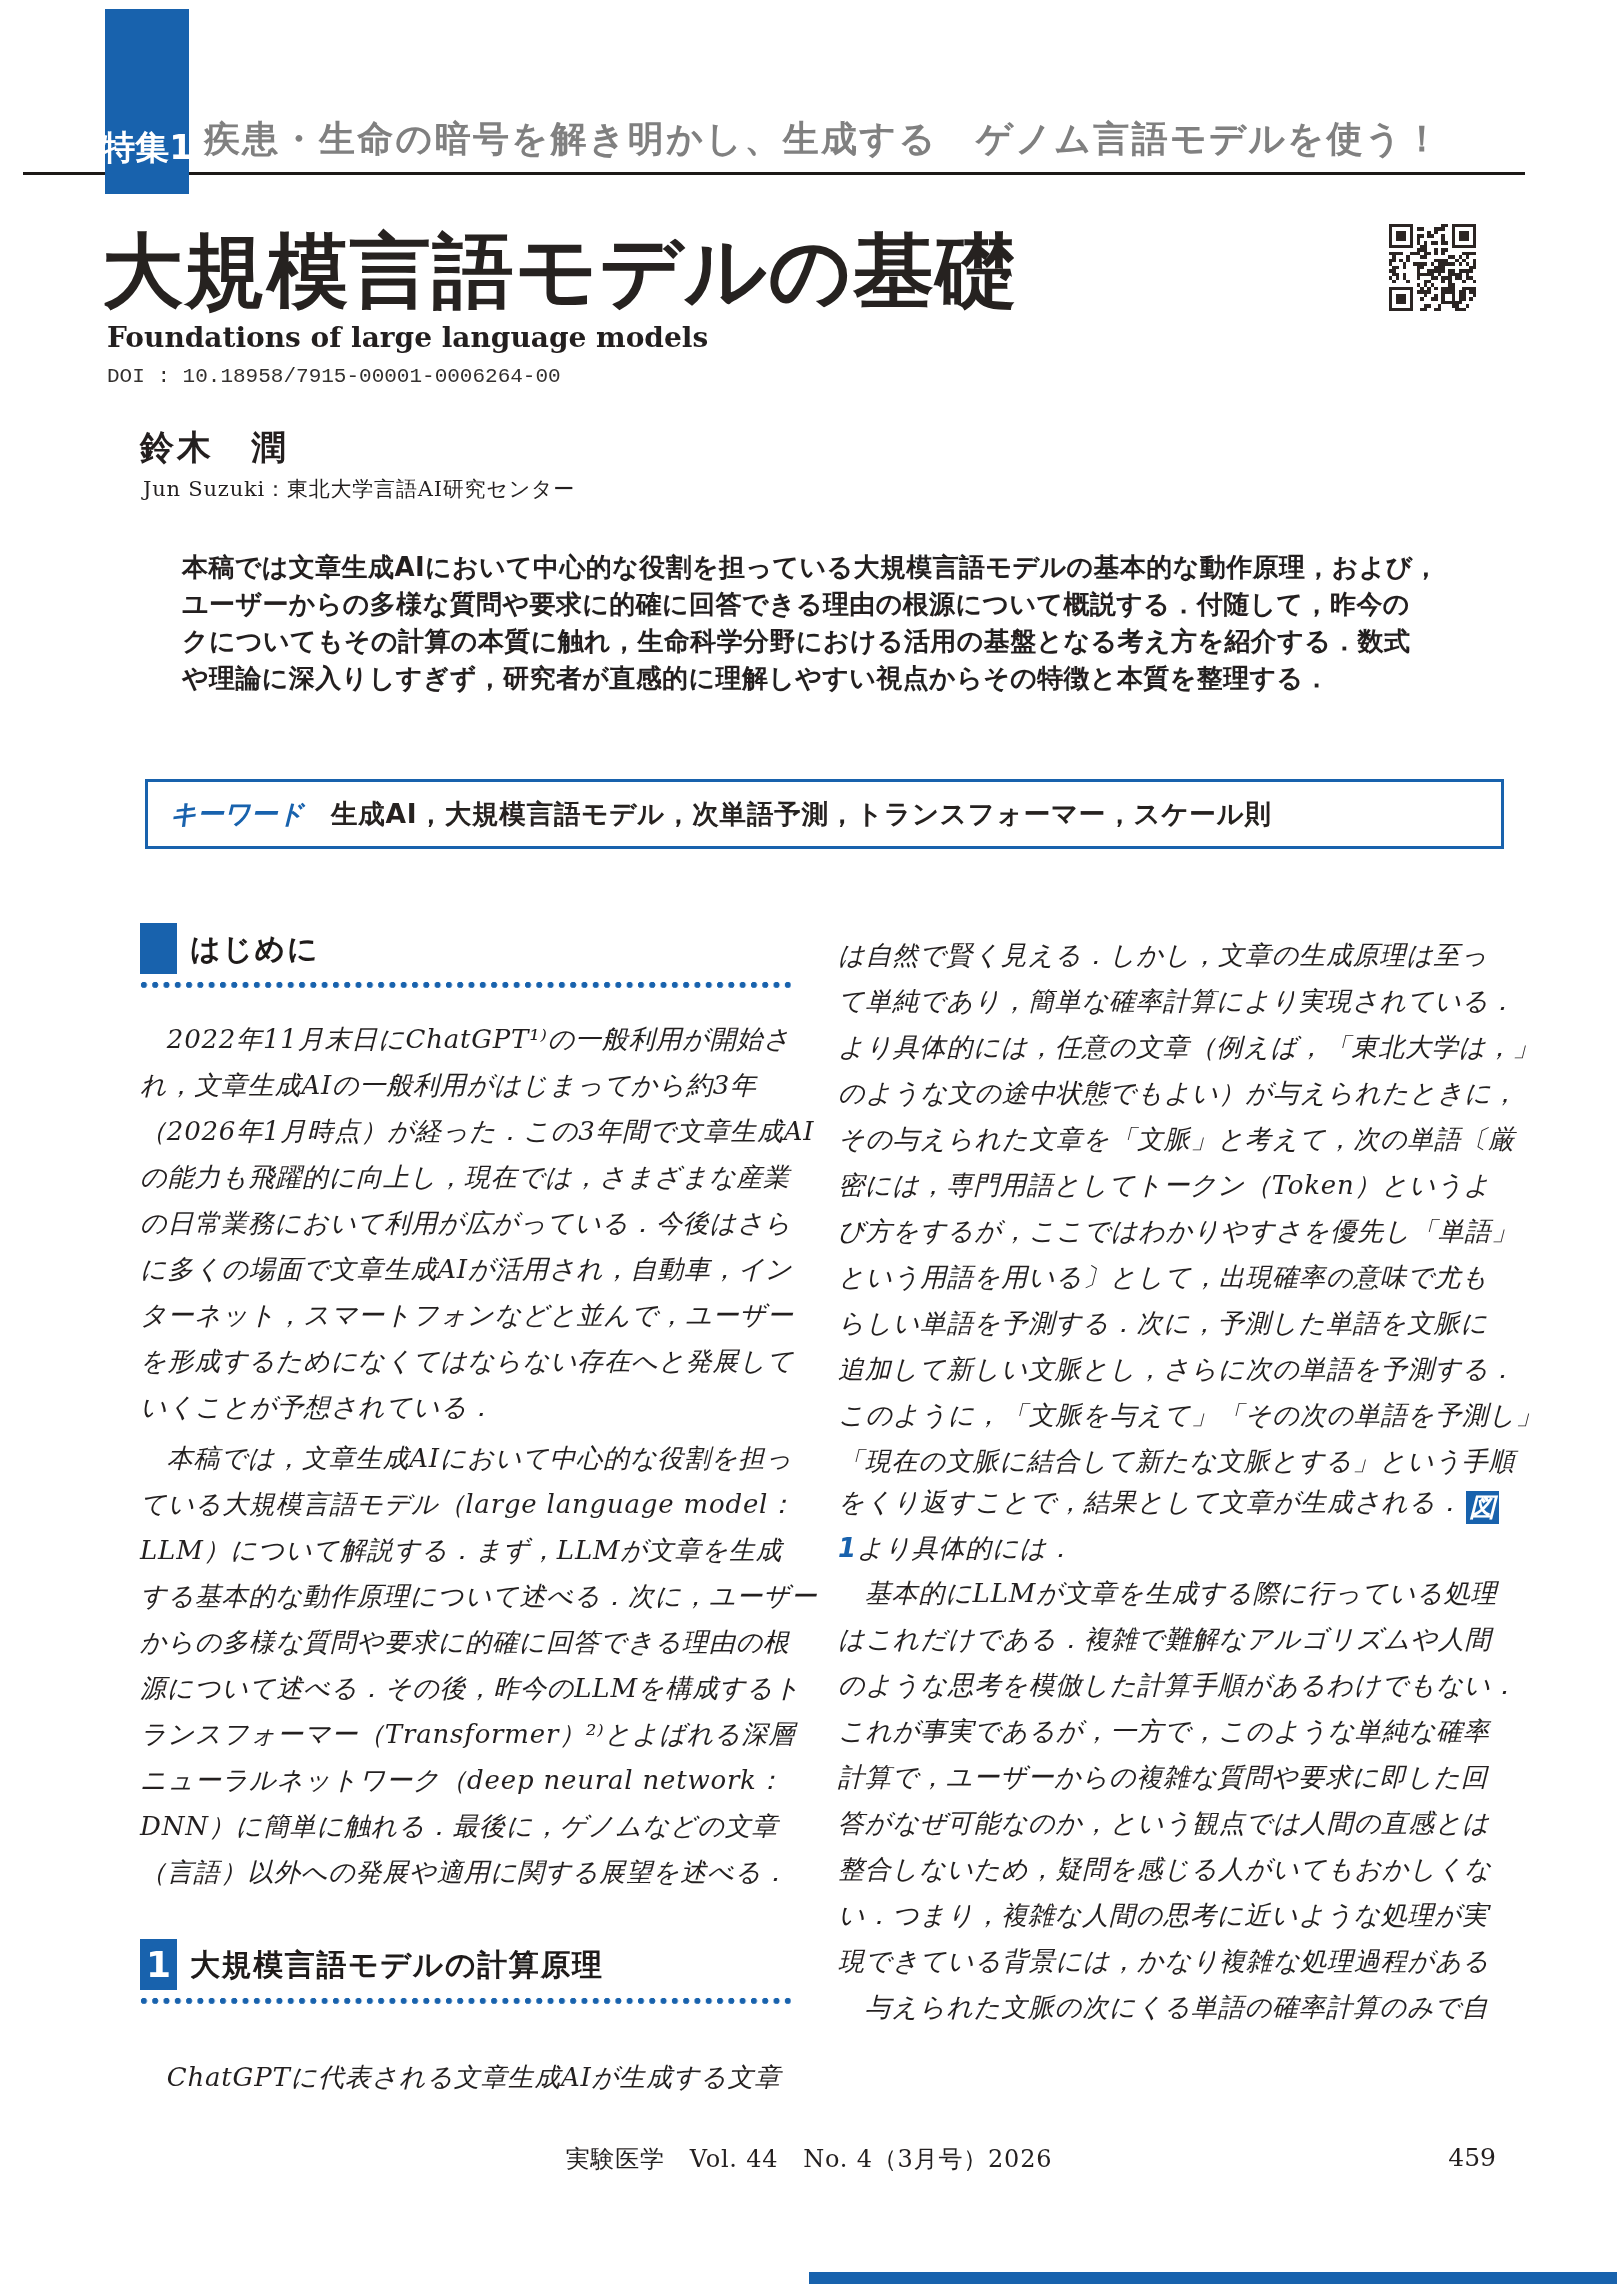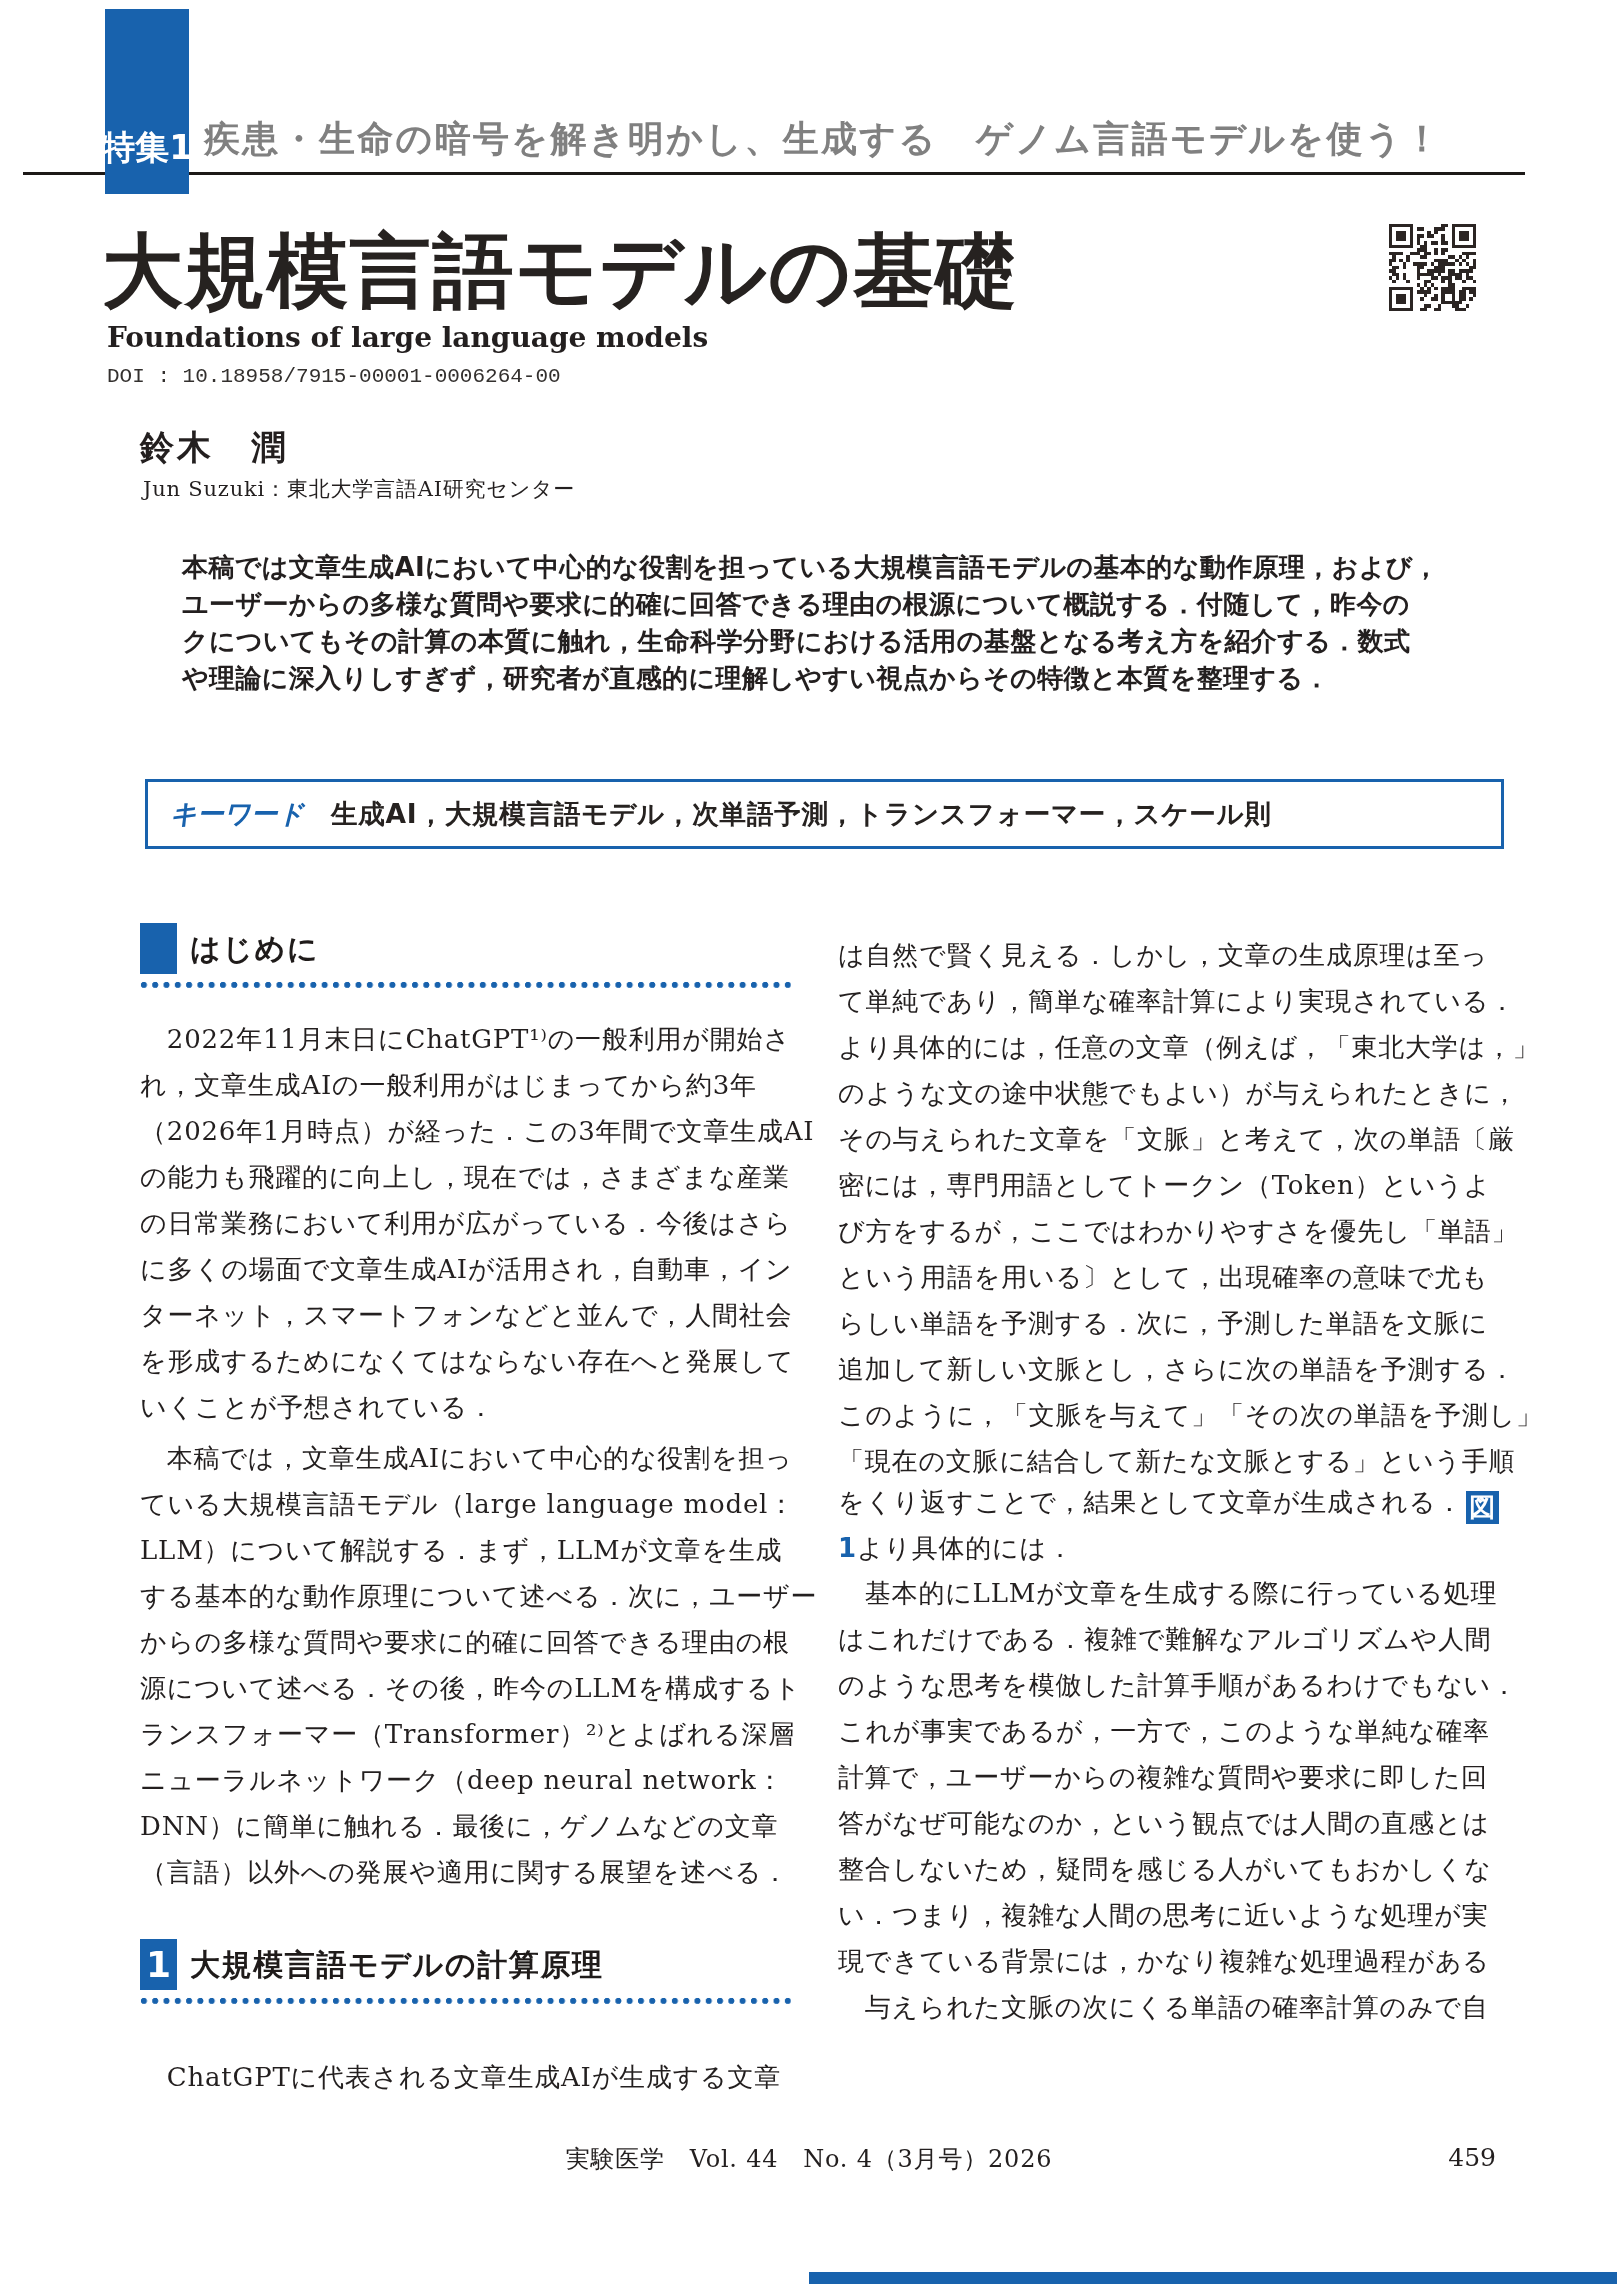--- a/index.html
+++ b/index.html
@@ -92,21 +92,21 @@
     font-family:"DejaVu Sans","Liberation Sans",sans-serif;font-weight:bold;
     font-size:30px;letter-spacing:1.6px;color:#1f1b1a;white-space:nowrap;
   }
   .dotted{
     position:absolute;left:0;bottom:1.6px;width:100%;height:7.8px;
     background-image:radial-gradient(circle at 3.9px 3.9px,var(--blue) 2.8px,transparent 3.4px);
     background-size:11.3px 7.8px;background-repeat:repeat-x;
   }
 
   
-  .col{position:absolute;width:651px;font-size:26px;color:var(--ink);}
+  .col{position:absolute;width:651px;font-size:26px;color:var(--ink);font-style:italic;}
   .col .line{height:46px;line-height:46px;letter-spacing:0.8px;white-space:nowrap;}
   .p1{left:140px;top:1016px;}
   .p2{left:140px;top:1435px;}
   .p3{left:140px;top:2054px;}
   .ra{left:838px;top:932px;}
   .figline{left:838px;top:1479px;}
   .rb{left:838px;top:1570px;}
   .fig-badge{
     display:inline-block;background:var(--blue);color:#fff;
     font-family:"DejaVu Sans","Liberation Sans",sans-serif;font-weight:bold;
@@ -383,21 +383,21 @@
     <div class="dotted"></div>
   </div>
 
   <div class="col p1">
       <div class="line">　2022年11月末日にChatGPT¹⁾の一般利用が開始さ</div>
       <div class="line">れ，文章生成AIの一般利用がはじまってから約3年</div>
       <div class="line">（2026年1月時点）が経った．この3年間で文章生成AI</div>
       <div class="line">の能力も飛躍的に向上し，現在では，さまざまな産業</div>
       <div class="line">の日常業務において利用が広がっている．今後はさら</div>
       <div class="line">に多くの場面で文章生成AIが活用され，自動車，イン</div>
-      <div class="line">ターネット，スマートフォンなどと並んで，人間社会</div>
+      <div class="line">ターネット，スマートフォンなどと並んで，ユーザー</div>
       <div class="line">を形成するためになくてはならない存在へと発展して</div>
       <div class="line">いくことが予想されている．</div>
     </div>
   <div class="col p2">
       <div class="line">　本稿では，文章生成AIにおいて中心的な役割を担っ</div>
       <div class="line">ている大規模言語モデル（large language model：</div>
       <div class="line">LLM）について解説する．まず，LLMが文章を生成</div>
       <div class="line">する基本的な動作原理について述べる．次に，ユーザー</div>
       <div class="line">からの多様な質問や要求に的確に回答できる理由の根</div>
       <div class="line">源について述べる．その後，昨今のLLMを構成するト</div>

